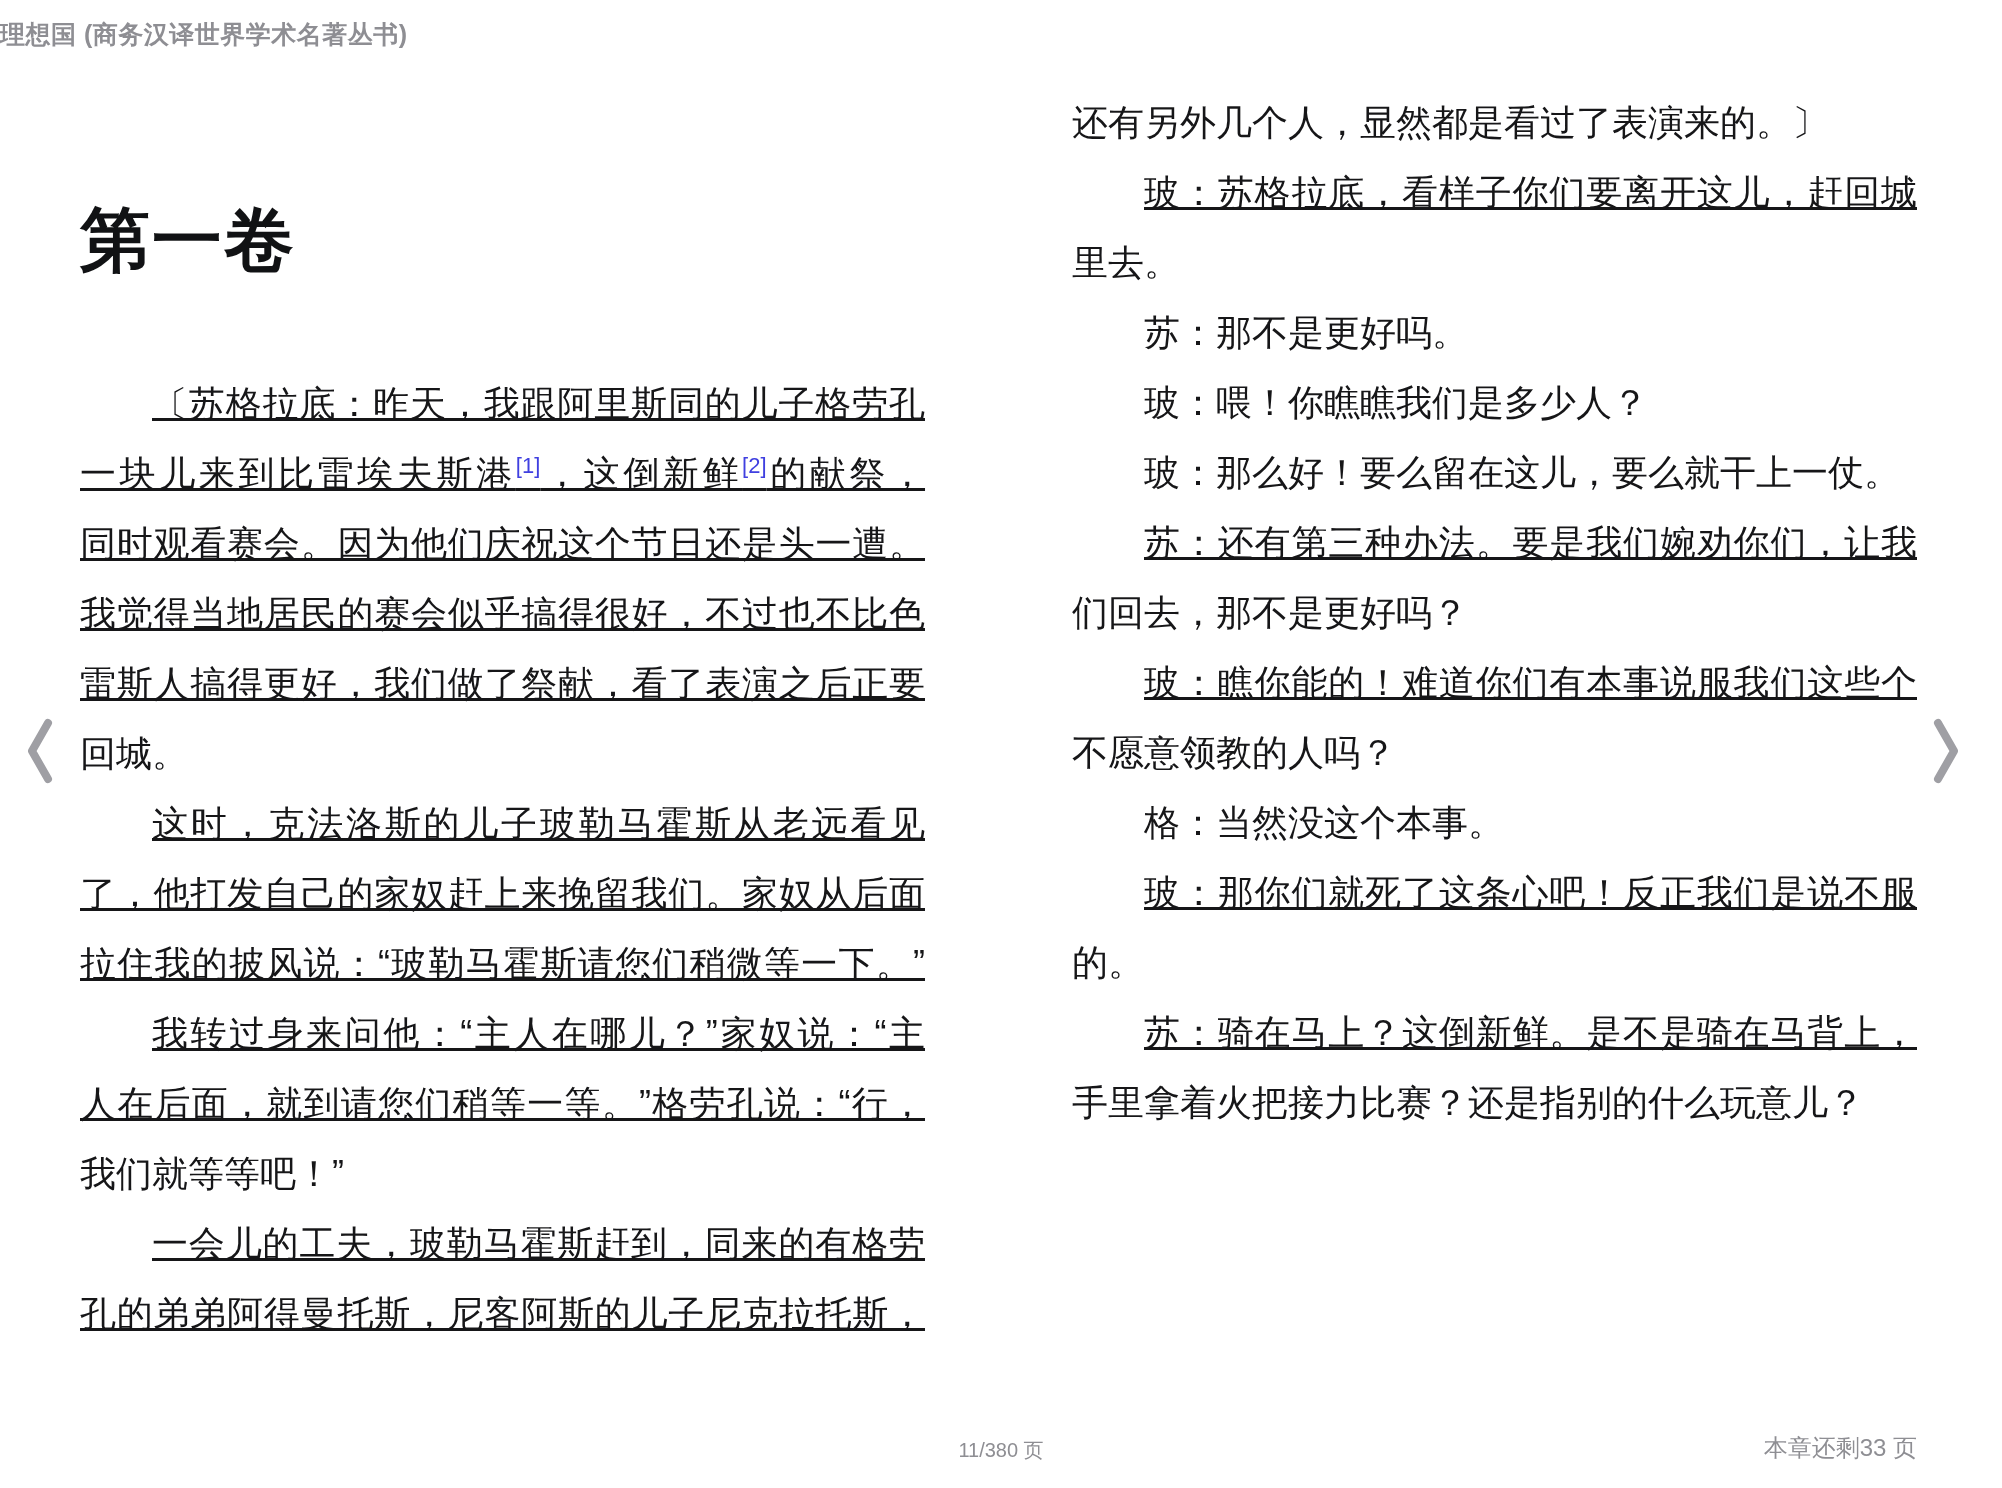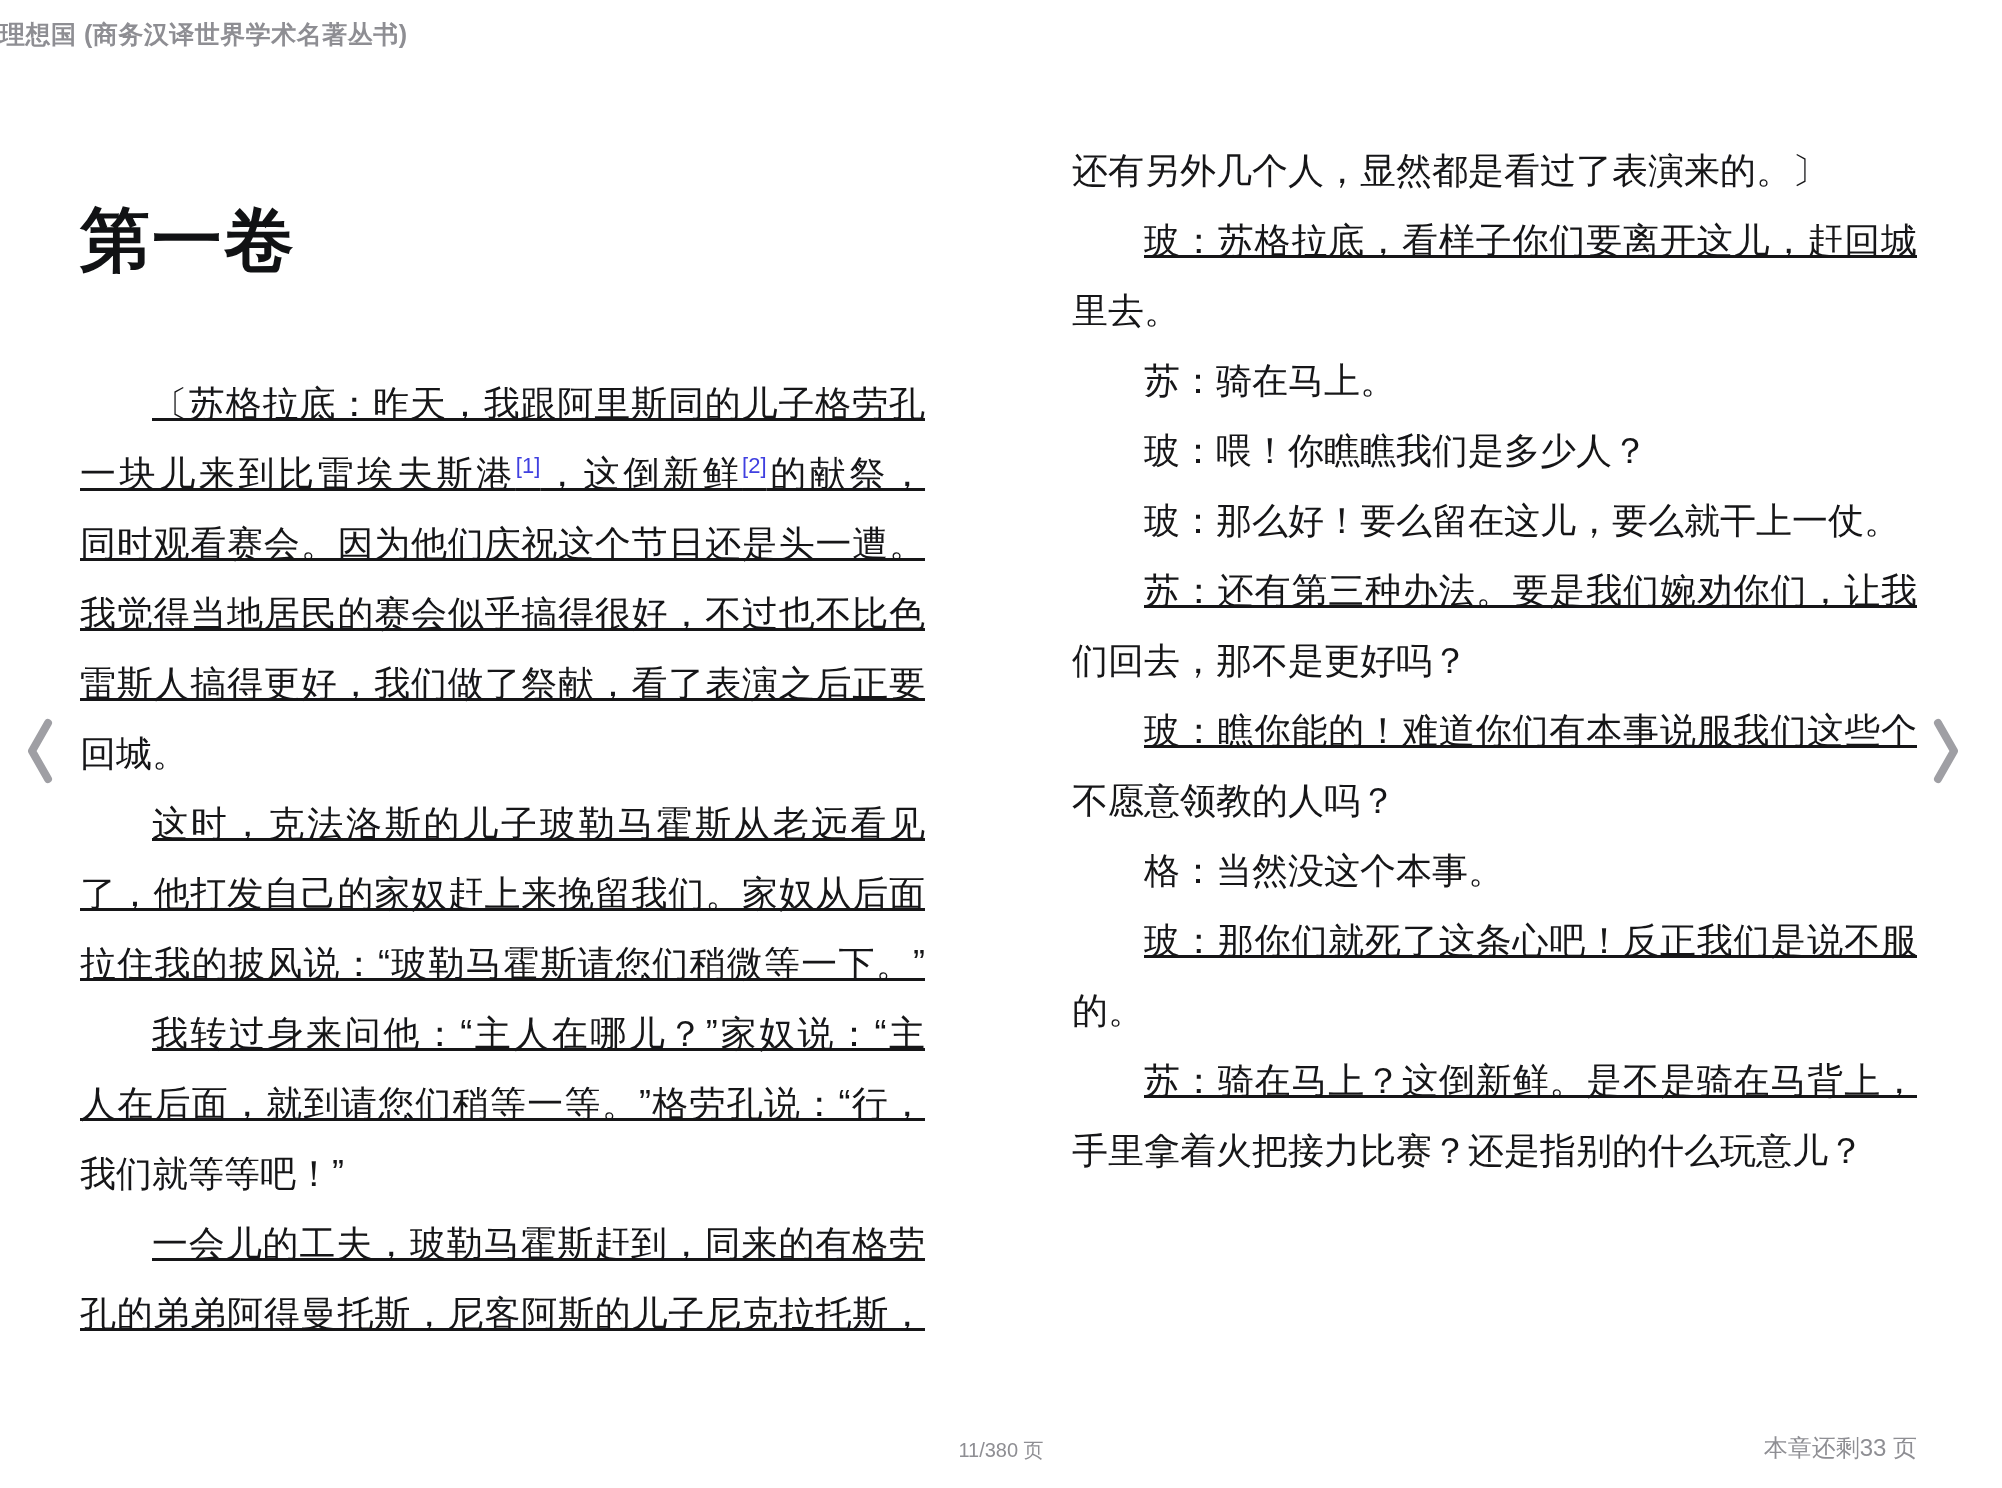--- a/index.html
+++ b/index.html
@@ -14,21 +14,21 @@
 
   .header {
     position: absolute; top: 18px; left: 0; right: 0;
     font-size: 25px; font-weight: 700;
     color: #8e8e93;
     letter-spacing: 0.5px;
   }
 
   .col { position: absolute; top: 0; }
   .col-left  { left: 80px;  width: 845px; }
-  .col-right { left: 1072px; width: 845px; margin-top: 48px; }
+  .col-right { left: 1072px; width: 845px; }
 
   .chapter {
     margin: 0;
     padding-top: 200px;
     font-size: 70px;
     line-height: 1.15;
     font-weight: 700;
     color: #111214;
     letter-spacing: 2px;
   }
@@ -123,21 +123,21 @@
     </div>
   </div>
 
   <div class="col col-right">
     <div class="lines lines-right">
       <div class="line">还有另外几个人，显然都是看过了表演来的。〕</div>
 
       <div class="line fill ind">玻：苏格拉底，看样子你们要离开这儿，赶回城</div>
       <div class="line">里去。</div>
 
-      <div class="line ind">苏：骑在马上。</div>
+      <div class="line ind">苏：那不是更好吗。</div>
       <div class="line ind">玻：喂！你瞧瞧我们是多少人？</div>
       <div class="line ind">玻：那么好！要么留在这儿，要么就干上一仗。</div>
 
       <div class="line fill ind">苏：还有第三种办法。要是我们婉劝你们，让我</div>
       <div class="line">们回去，那不是更好吗？</div>
 
       <div class="line fill ind">玻：瞧你能的！难道你们有本事说服我们这些个</div>
       <div class="line">不愿意领教的人吗？</div>
 
       <div class="line ind">格：当然没这个本事。</div>

